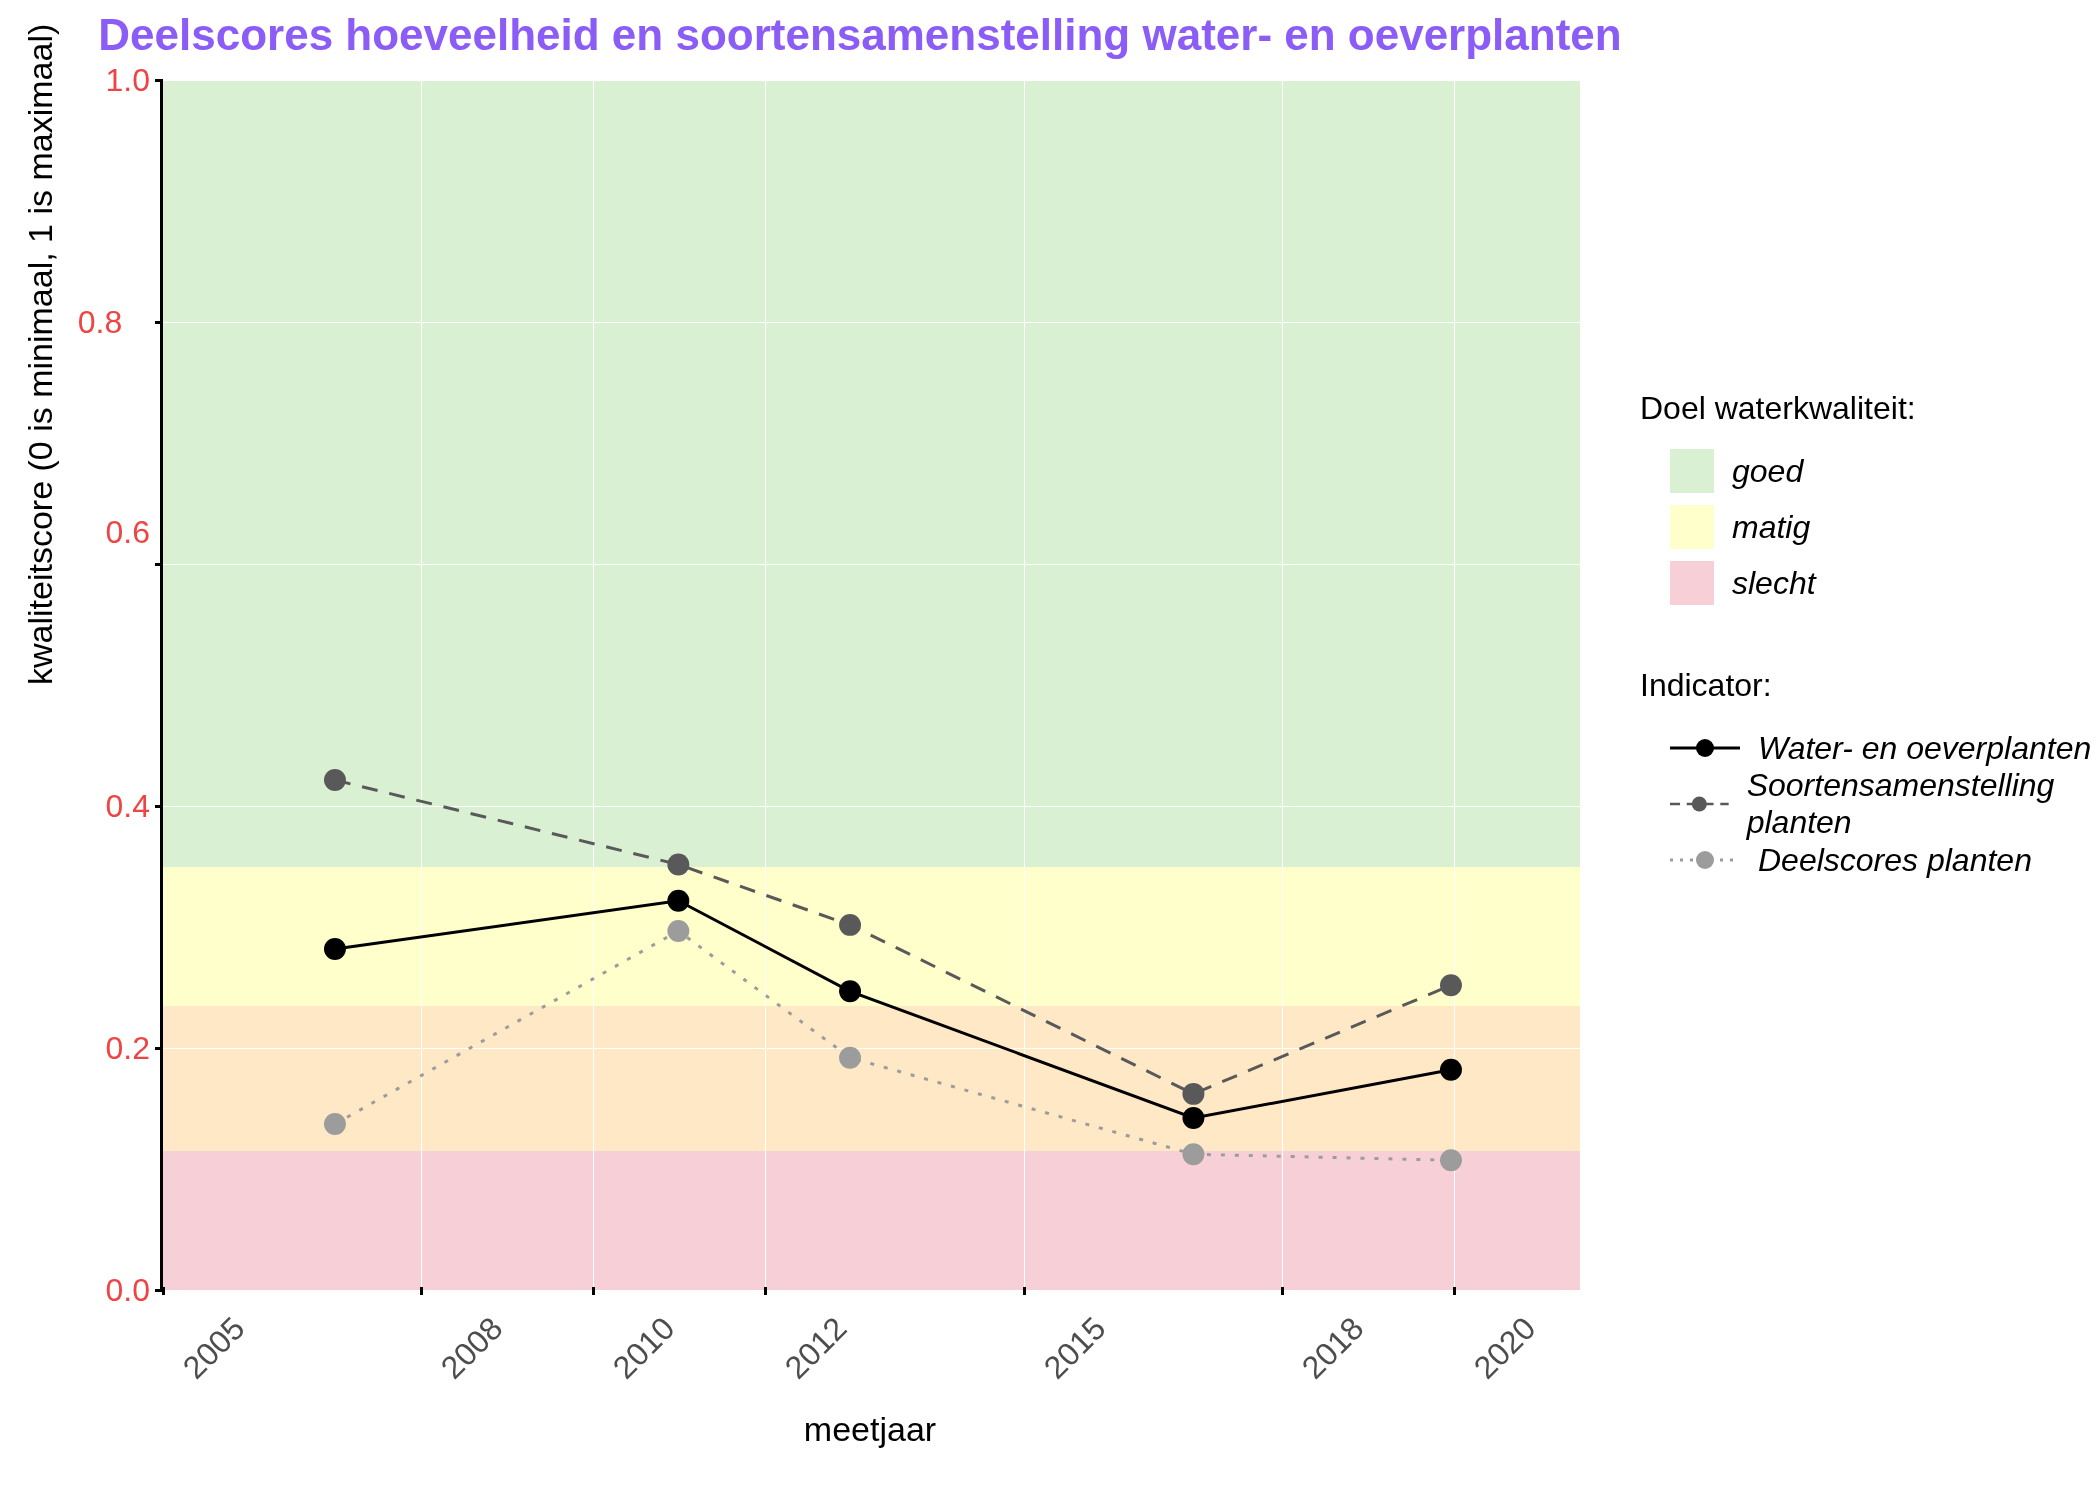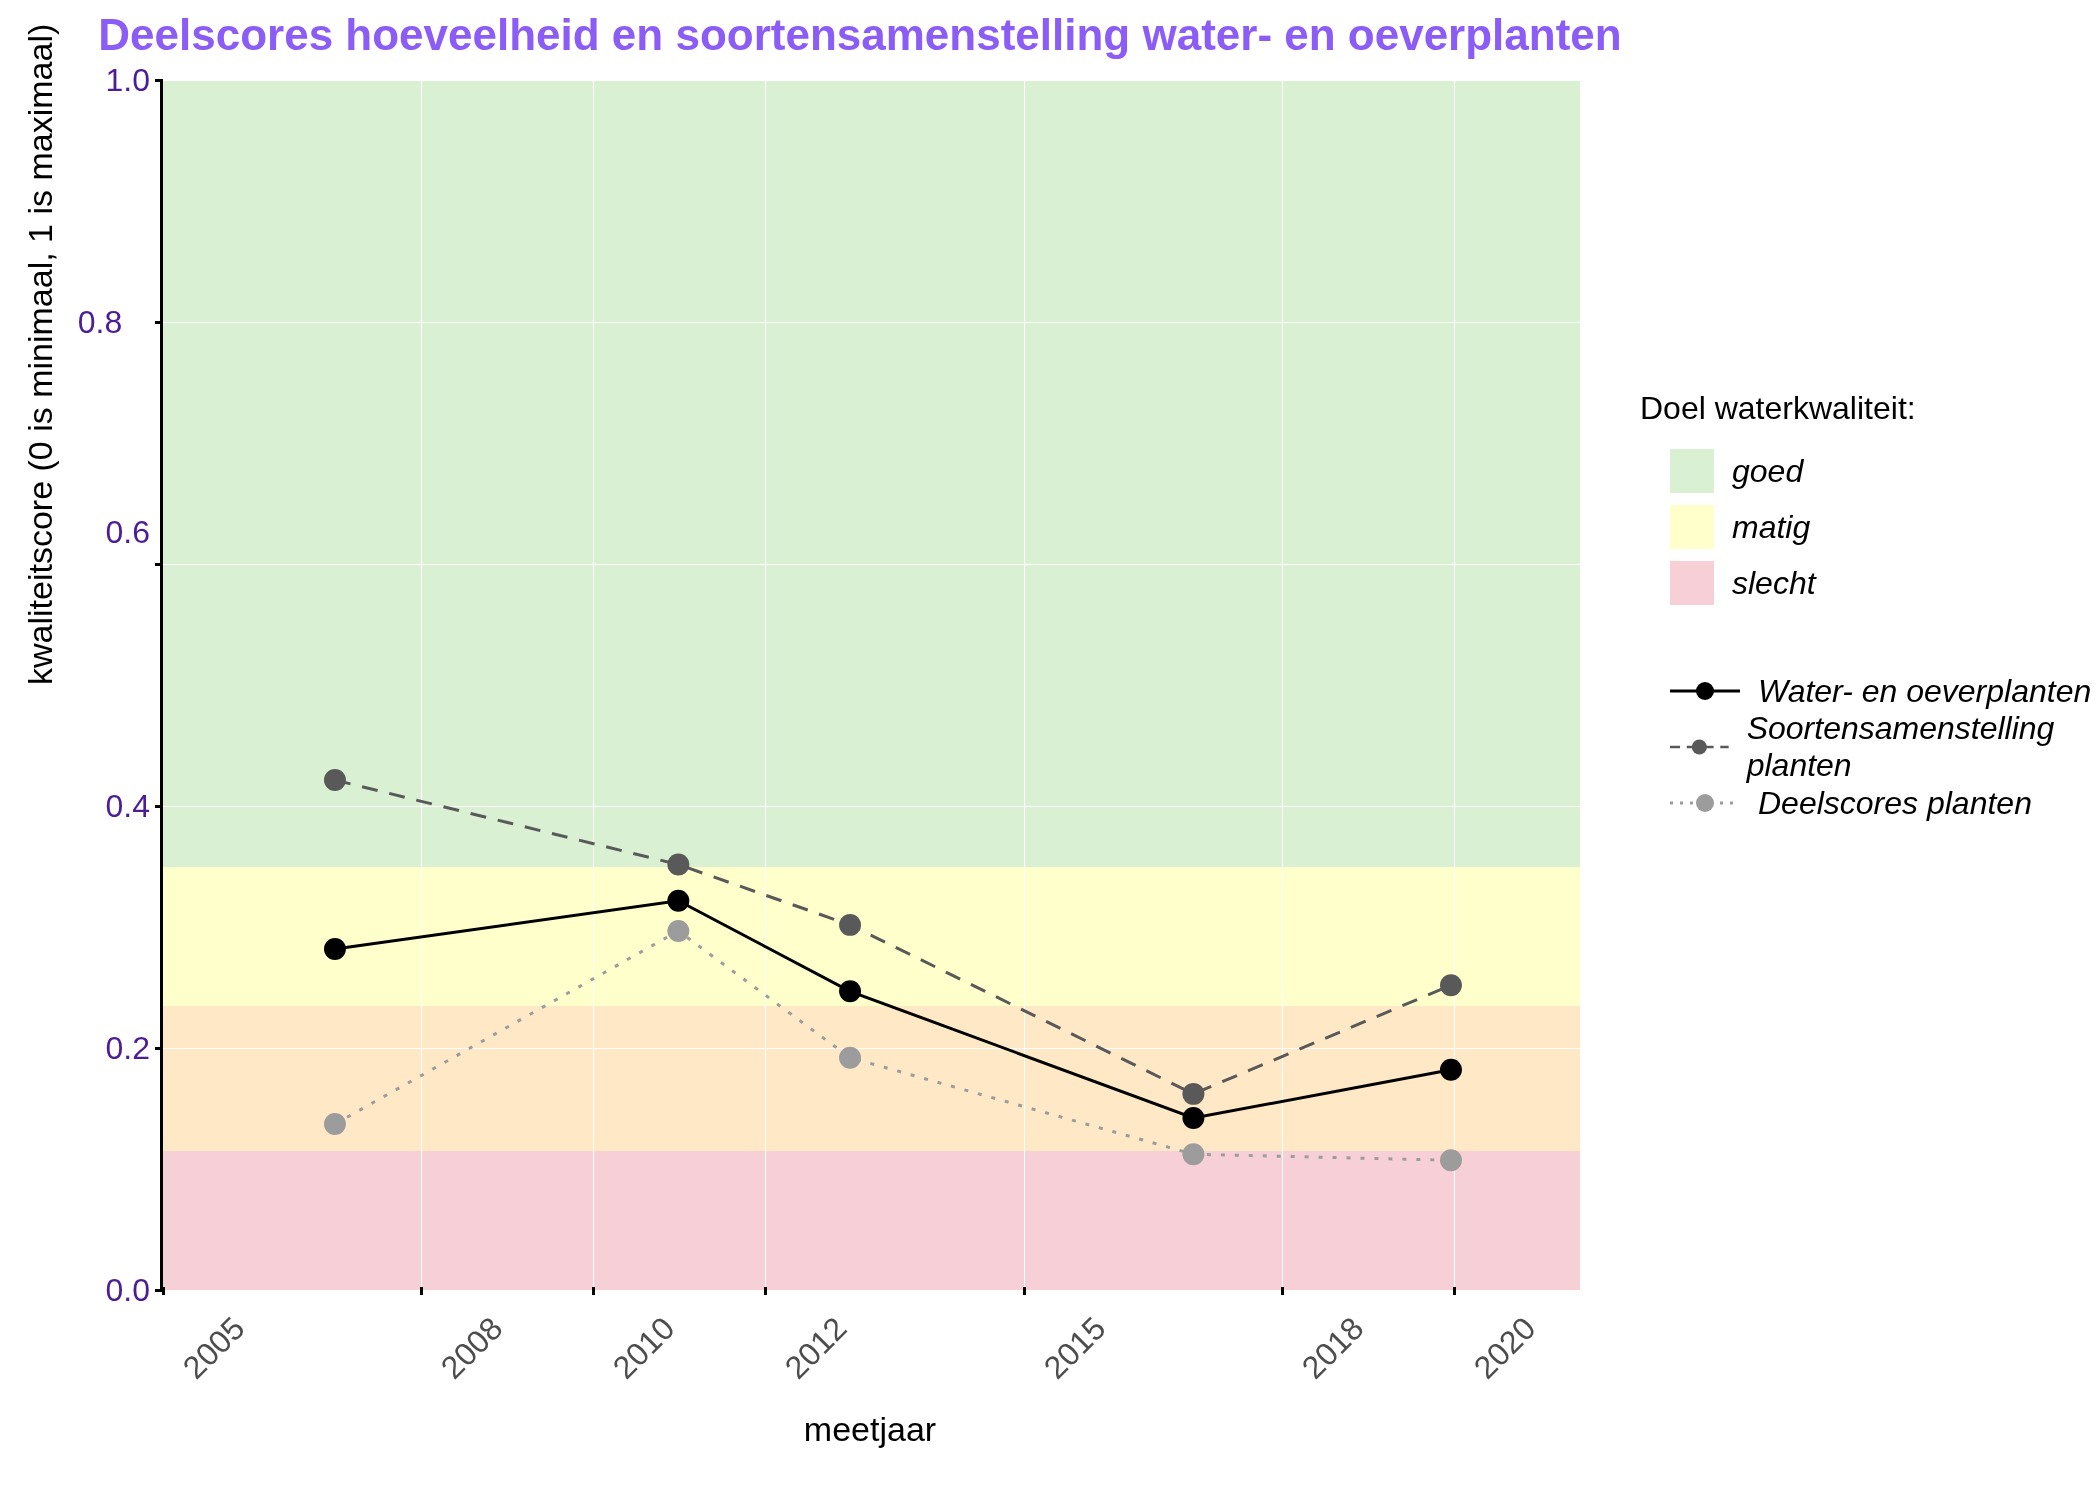--- a/index.html
+++ b/index.html
@@ -56,21 +56,21 @@
     width: 0;
     border-left: 1.5px solid #fff;
   }
 
   .y-tick-label {
     position: absolute;
     right: 1950px;
     width: 100px;
     text-align: right;
     font-size: 32px;
-    color: #4c1d95;
+    color: #ef4444;
     transform: translateY(-50%);
   }
   .y-tick {
     position: absolute;
     left: -8px;
     width: 8px;
     height: 0;
     border-top: 3px solid #000;
   }
 
@@ -232,20 +232,21 @@
         </div>
         <div class="legend-item">
           <div class="legend-swatch" style="background: rgb(255, 255, 204);"></div>
           <span>matig</span>
         </div>
         <div class="legend-item">
           <div class="legend-swatch" style="background: rgb(247, 207, 214);"></div>
           <span>slecht</span>
         </div>
       </div>
+    <div class="legend-title">Indicator:</div>
     <div class="legend-items">
         <div class="legend-item">
           <div class="legend-line-sample">
             <svg viewBox="0 0 70 32">
               <line x1="0" x2="70" y1="16" y2="16" stroke="#000000" stroke-width="3"></line>
               <circle cx="35" cy="16" r="9" fill="#000000"></circle>
             </svg>
           </div>
           <span>Water- en oeverplanten</span>
         </div>

